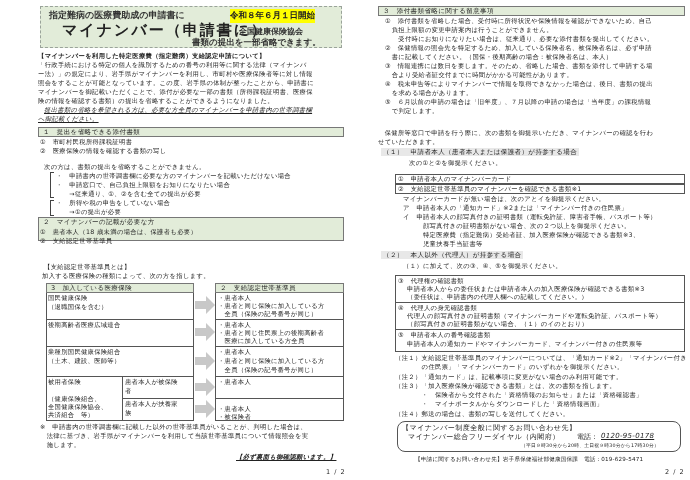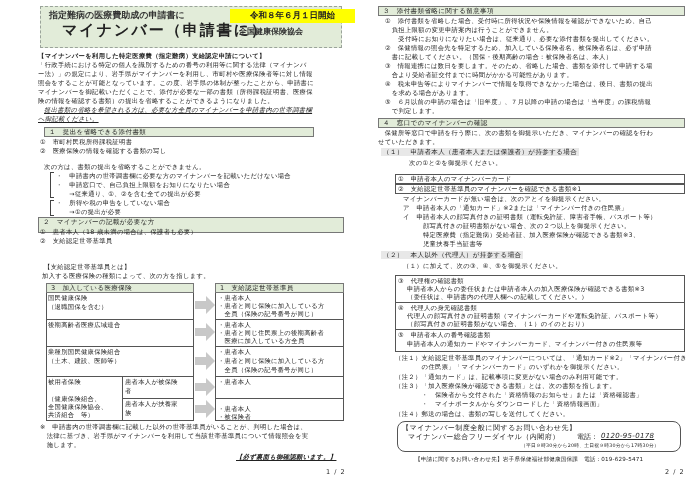--- a/index.html
+++ b/index.html
@@ -10,21 +10,21 @@
   #page2 { left: 345px; width: 345px; }
   .abs { position: absolute; white-space: nowrap; }
   .t { font-size: 6.3px; line-height: 9.3px; letter-spacing: 0.35px; }
   .b { font-weight: bold; }
   .u { text-decoration: underline; text-underline-offset: 1px; font-style: italic; }
 
   
   .banner { position: absolute; left: 8px; top: 6px; width: 302px; height: 42px;
             background: #e2ecd9; border: 1px dashed #9aa39a; }
   .banner-l1 { left: 17px; top: 9px; font-size: 9px; font-weight: bold; color: #333; }
-  .banner-badge { position: absolute; left: 198px; top: 9px; background: #ffff00; padding: 1px 20px;
+  .banner-badge { position: absolute; left: 198px; top: 9px; background: #ffff00; padding: 1px 0;
                   font-size: 8.5px; font-weight: bold; color: #222; }
   .banner-big { left: 30px; top: 21px; font-size: 15px; font-weight: bold; color: #222; letter-spacing: 2px; }
   .banner-r2 { left: 207px; top: 26px; font-size: 8px; font-weight: bold; color: #333; }
   .banner-r3 { left: 160px; top: 37px; font-size: 8.5px; font-weight: bold; color: #333; }
 
   .section-head { position: absolute; background: #e2ecd9; border: 1px solid #777;
                   font-size: 6.5px; line-height: 8px; padding-left: 4px; letter-spacing: 0.4px; }
   .sub-head { position: absolute; background: #e8e8e8; font-size: 6.5px; line-height: 8px; padding: 0 2px; letter-spacing: 0.4px; }
   .bracket { position: absolute; border: 1px solid #444; border-right: none; width: 4px; }
 
@@ -45,44 +45,45 @@
 </head>
 <body>
 
 <div class="page" id="page1">
 
   <div class="banner"></div>
   <div class="abs banner-l1">指定難病の医療費助成の申請書に</div>
   <div class="banner-badge">令和８年６月１日開始</div>
   <div class="abs banner-big">マイナンバー（申請書に）</div>
   <div class="abs banner-r2">全国健康保険協会</div>
+  <div class="abs banner-r3">書類の提出を一部省略できます。</div>
 
   <div class="abs t b" style="left:6px;top:51px;">【マイナンバーを利用した特定医療費（指定難病）支給認定申請について】</div>
   <div class="abs t" style="left:6px;top:60px;">「行政手続における特定の個人を識別するための番号の利用等に関する法律（マイナンバ</div>
   <div class="abs t" style="left:6px;top:69px;">ー法）」の規定により、岩手県がマイナンバーを利用し、市町村や医療保険者等に対し情報</div>
   <div class="abs t" style="left:6px;top:78px;">照会をすることが可能となっています。この度、岩手県の体制が整ったことから、申請書に</div>
   <div class="abs t" style="left:6px;top:87px;">マイナンバーを御記載いただくことで、添付が必要な一部の書類（所得課税証明書、医療保</div>
   <div class="abs t" style="left:6px;top:96px;">険の情報を確認する書類）の提出を省略することができるようになりました。</div>
   <div class="abs t u" style="left:12px;top:105px;">提出書類の省略を希望される方は、必要な方全員のマイナンバーを申請書内の世帯調書欄</div>
   <div class="abs t u" style="left:6px;top:114px;">へ御記載ください。</div>
 
-  <div class="section-head" style="left:12px;top:127px;width:270px;height:10px;">１　提出を省略できる添付書類</div>
+  <div class="section-head" style="left:6px;top:127px;width:306px;height:10px;">１　提出を省略できる添付書類</div>
   <div class="abs t" style="left:8px;top:137px;">①　市町村民税所得課税証明書</div>
   <div class="abs t" style="left:8px;top:146px;">②　医療保険の情報を確認する書類の写し</div>
 
   <div class="abs t" style="left:12px;top:162px;">次の方は、書類の提出を省略することができません。</div>
   <div class="bracket" style="left:18px;top:172px;height:26px;"></div>
   <div class="abs t" style="left:24px;top:171px;">・　申請書内の世帯調書欄に必要な方のマイナンバーを記載いただけない場合</div>
   <div class="abs t" style="left:24px;top:180px;">・　申請窓口で、自己負担上限額をお知りになりたい場合</div>
   <div class="abs t" style="left:24px;top:189px;">　　→従来通り、①、②を含む全ての提出が必要</div>
   <div class="bracket" style="left:18px;top:200px;height:16px;"></div>
   <div class="abs t" style="left:24px;top:198px;">・　所得や税の申告をしていない場合</div>
   <div class="abs t" style="left:24px;top:207px;">　　→①の提出が必要</div>
 
-  <div class="section-head" style="left:6px;top:217px;width:306px;height:16px;">２　マイナンバーの記載が必要な方</div>
+  <div class="section-head" style="left:6px;top:217px;width:306px;height:24px;">２　マイナンバーの記載が必要な方</div>
   <div class="abs t" style="left:8px;top:227px;">①　患者本人（18 歳未満の場合は、保護者も必要）</div>
   <div class="abs t" style="left:8px;top:236px;">②　支給認定世帯基準員</div>
 
   <div class="abs t" style="left:12px;top:262px;">【支給認定世帯基準員とは】</div>
   <div class="abs t" style="left:10px;top:271px;">加入する医療保険の種類によって、次の方を指します。</div>
 
   <div class="tbl-box" style="left:14px;top:283px;width:148px;height:138px;"></div>
   <div class="hline" style="left:14px;top:292px;width:148px;"></div>
   <div class="hline" style="left:14px;top:319px;width:148px;"></div>
   <div class="hline" style="left:14px;top:346px;width:148px;"></div>
@@ -90,21 +91,21 @@
   <div class="hline" style="left:90px;top:398px;width:72px;"></div>
   <div class="vline" style="left:90px;top:376px;height:45px;"></div>
   <div class="section-head" style="left:14px;top:283px;width:148px;height:10px;background:#e2ecd9;">3　加入している医療保険</div>
 
   <div class="tbl-box" style="left:183px;top:283px;width:129px;height:138px;"></div>
   <div class="hline" style="left:183px;top:292px;width:129px;"></div>
   <div class="hline" style="left:183px;top:319px;width:129px;"></div>
   <div class="hline" style="left:183px;top:346px;width:129px;"></div>
   <div class="hline" style="left:183px;top:376px;width:129px;"></div>
   <div class="hline" style="left:183px;top:398px;width:129px;"></div>
-  <div class="section-head" style="left:183px;top:283px;width:129px;height:10px;background:#e2ecd9;">1　支給認定世帯基準員</div>
+  <div class="section-head" style="left:183px;top:283px;width:129px;height:10px;background:#e2ecd9;">２　支給認定世帯基準員</div>
 
   <div class="cell" style="left:16px;top:293px;">国民健康保険</div>
   <div class="cell" style="left:16px;top:302px;">（退職国保を含む）</div>
   <div class="cell" style="left:186px;top:293px;">・患者本人</div>
   <div class="cell" style="left:186px;top:301px;">・患者と同じ保険に加入している方</div>
   <div class="cell" style="left:186px;top:309px;">　全員（保険の記号番号が同じ）</div>
 
   <div class="cell" style="left:16px;top:320px;">後期高齢者医療広域連合</div>
   <div class="cell" style="left:186px;top:320px;">・患者本人</div>
   <div class="cell" style="left:186px;top:328px;">・患者と同じ住民票上の後期高齢者</div>
@@ -164,21 +165,20 @@
   <div class="abs t" style="left:40px;top:34px;">　　受付時にお知りになりたい場合は、従来通り、必要な添付書類を提出してください。</div>
   <div class="abs t" style="left:40px;top:43px;">②　保健情報の照会先を特定するため、加入している保険者名、被保険者名は、必ず申請</div>
   <div class="abs t" style="left:40px;top:52px;">　書に記載してください。（国保・後期高齢の場合：被保険者名は、本人）</div>
   <div class="abs t" style="left:40px;top:61px;">③　情報連携には数日を要します。そのため、省略した場合、書類を添付して申請する場</div>
   <div class="abs t" style="left:40px;top:70px;">　合より受給者証交付までに時間がかかる可能性があります。</div>
   <div class="abs t" style="left:40px;top:79px;">④　税未申告等によりマイナンバーで情報を取得できなかった場合は、後日、書類の提出</div>
   <div class="abs t" style="left:40px;top:88px;">　を求める場合があります。</div>
   <div class="abs t" style="left:40px;top:97px;">⑤　６月以前の申請の場合は「旧年度」、７月以降の申請の場合は「当年度」の課税情報</div>
   <div class="abs t" style="left:40px;top:106px;">　で判定します。</div>
 
-  <div class="section-head" style="left:33px;top:118px;width:307px;height:10px;">４　窓口でのマイナンバーの確認</div>
   <div class="abs t" style="left:33px;top:128px;">　保健所等窓口で申請を行う際に、次の書類を御提示いただき、マイナンバーの確認を行わ</div>
   <div class="abs t" style="left:33px;top:137px;">せていただきます。</div>
 
   <div class="sub-head" style="left:36px;top:148px;">（１）　申請者本人（患者本人または保護者）が持参する場合</div>
   <div class="abs t" style="left:64px;top:158px;">次の①と②を御提示ください。</div>
 
   <div class="boxed" style="left:50px;top:174px;width:290px;height:10px;"></div>
   <div class="abs t" style="left:53px;top:174px;">①　申請者本人のマイナンバーカード</div>
   <div class="boxed" style="left:50px;top:184px;width:290px;height:10px;"></div>
   <div class="abs t" style="left:53px;top:184px;">②　支給認定世帯基準員のマイナンバーを確認できる書類※1</div>

